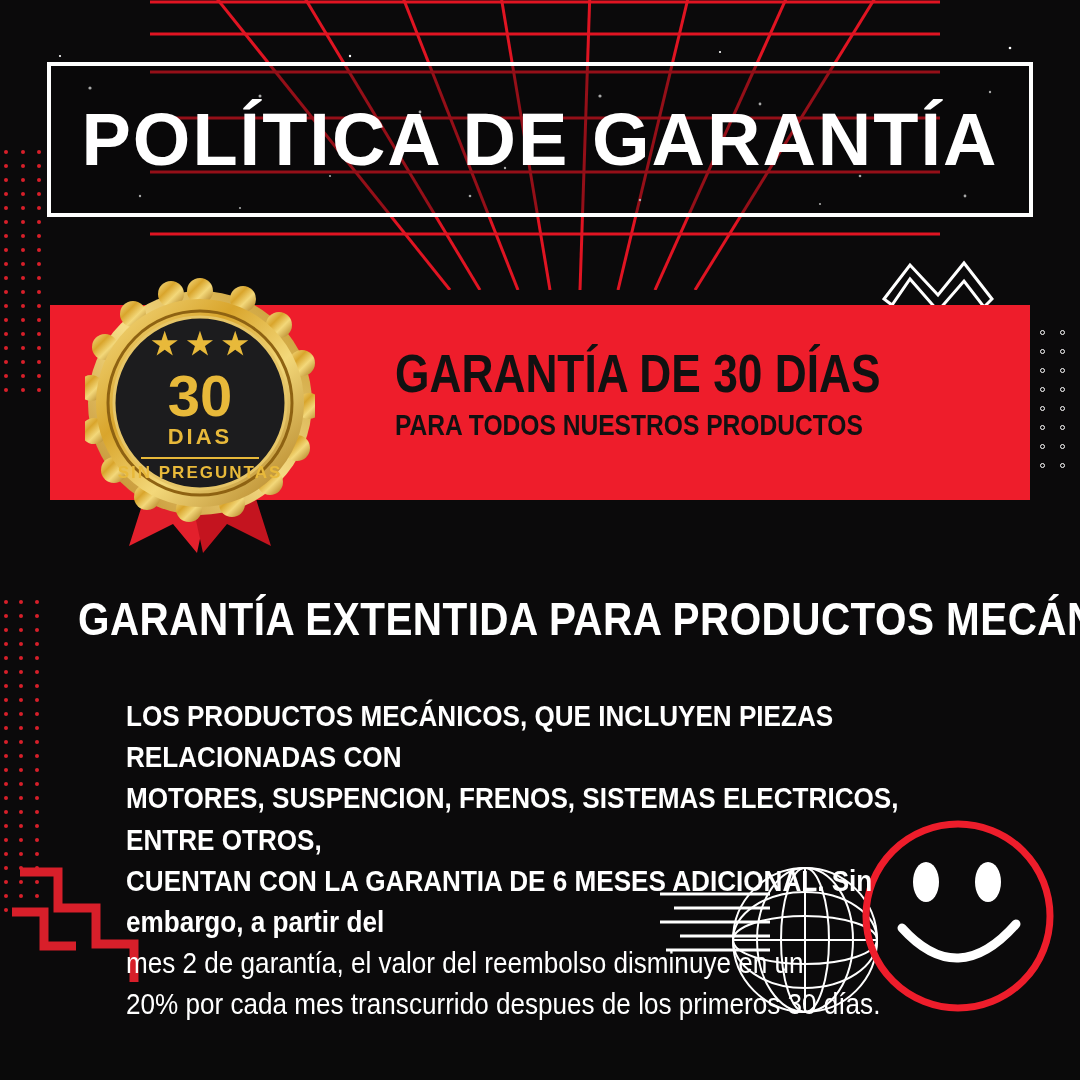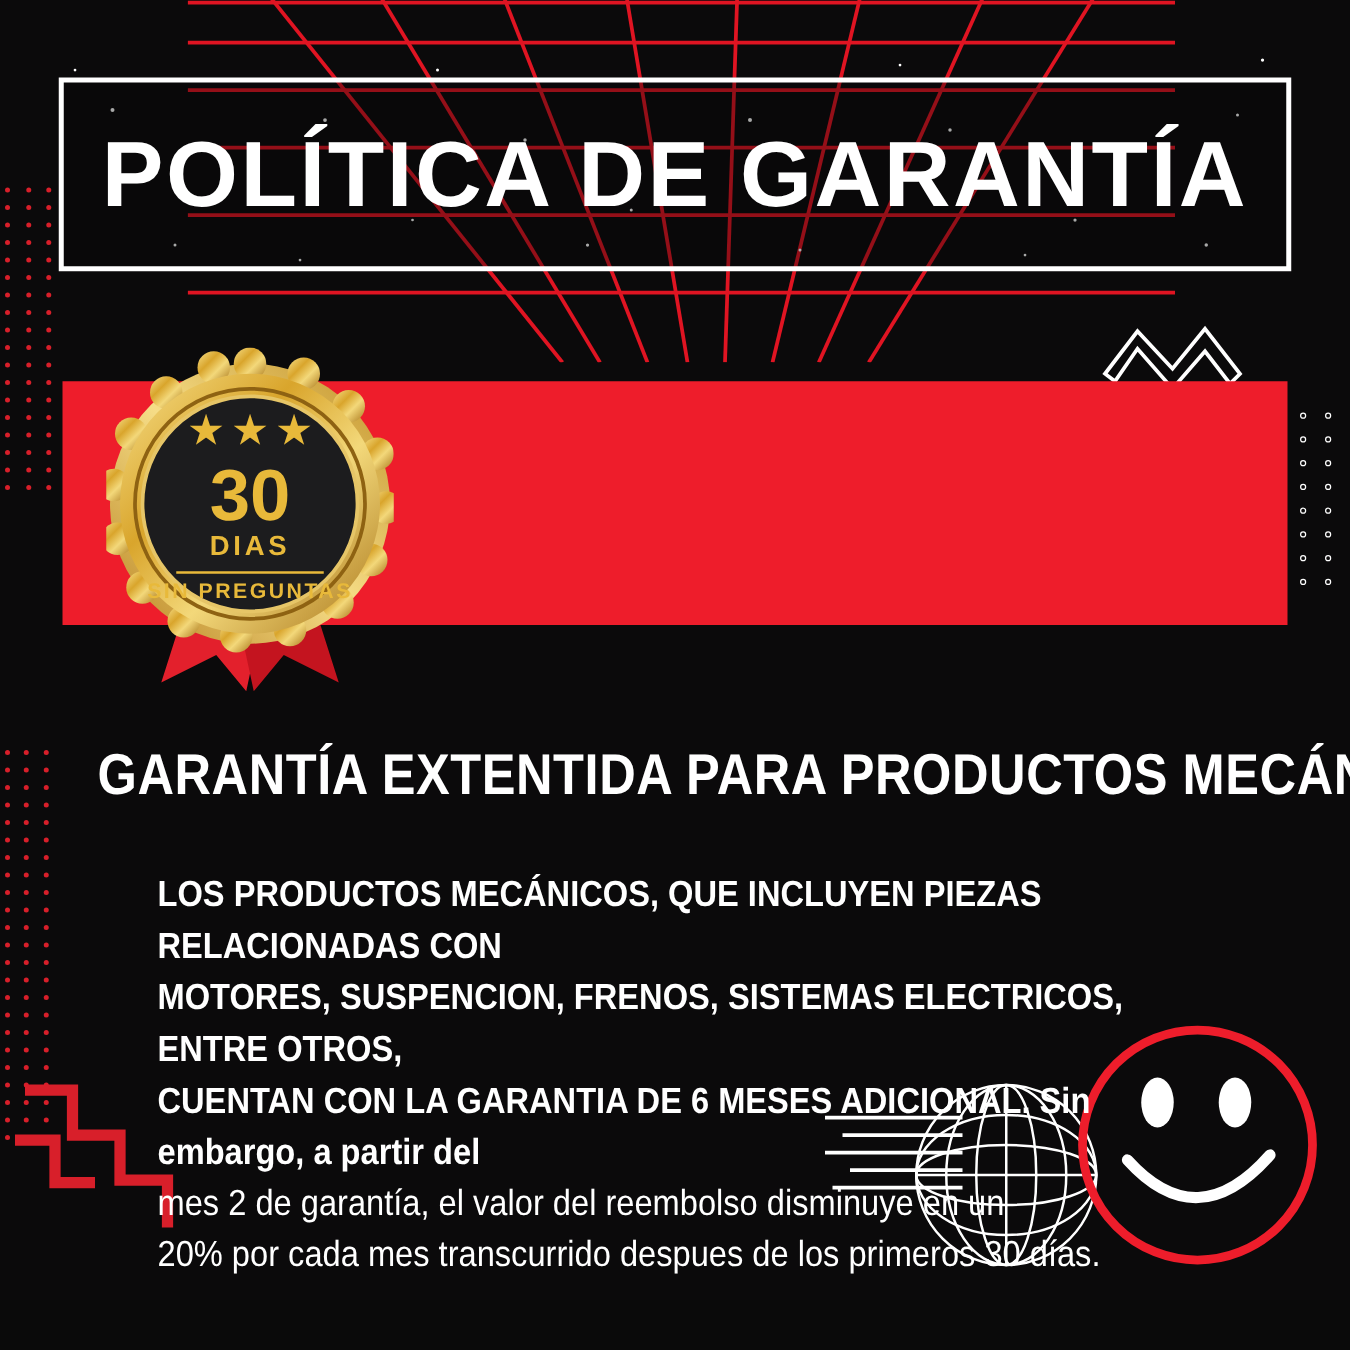--- a/index.html
+++ b/index.html
@@ -392,20 +392,24 @@
       <path d="M62 108 Q118 170 176 104" fill="none" stroke="#ffffff" stroke-width="9" stroke-linecap="round"></path>
     </svg>
   </div>
 
   <div class="title-box">
     <div class="title-text">POLÍTICA DE GARANTÍA</div>
   </div>
 
   <div class="red-banner"></div>
 
+  <div class="banner-texts">
+    <div class="banner-title">GARANTÍA DE 30 DÍAS</div>
+    <div class="banner-sub">PARA TODOS NUESTROS PRODUCTOS</div>
+  </div>
 
   <div class="badge">
     <svg width="230" height="275" viewBox="0 0 230 275">
       <defs>
         <linearGradient id="gold" x1="0" y1="0" x2="1" y2="1">
           <stop offset="0%" stop-color="#f7e08a"></stop>
           <stop offset="35%" stop-color="#d9a52c"></stop>
           <stop offset="60%" stop-color="#f3d87a"></stop>
           <stop offset="100%" stop-color="#a9761a"></stop>
         </linearGradient>

